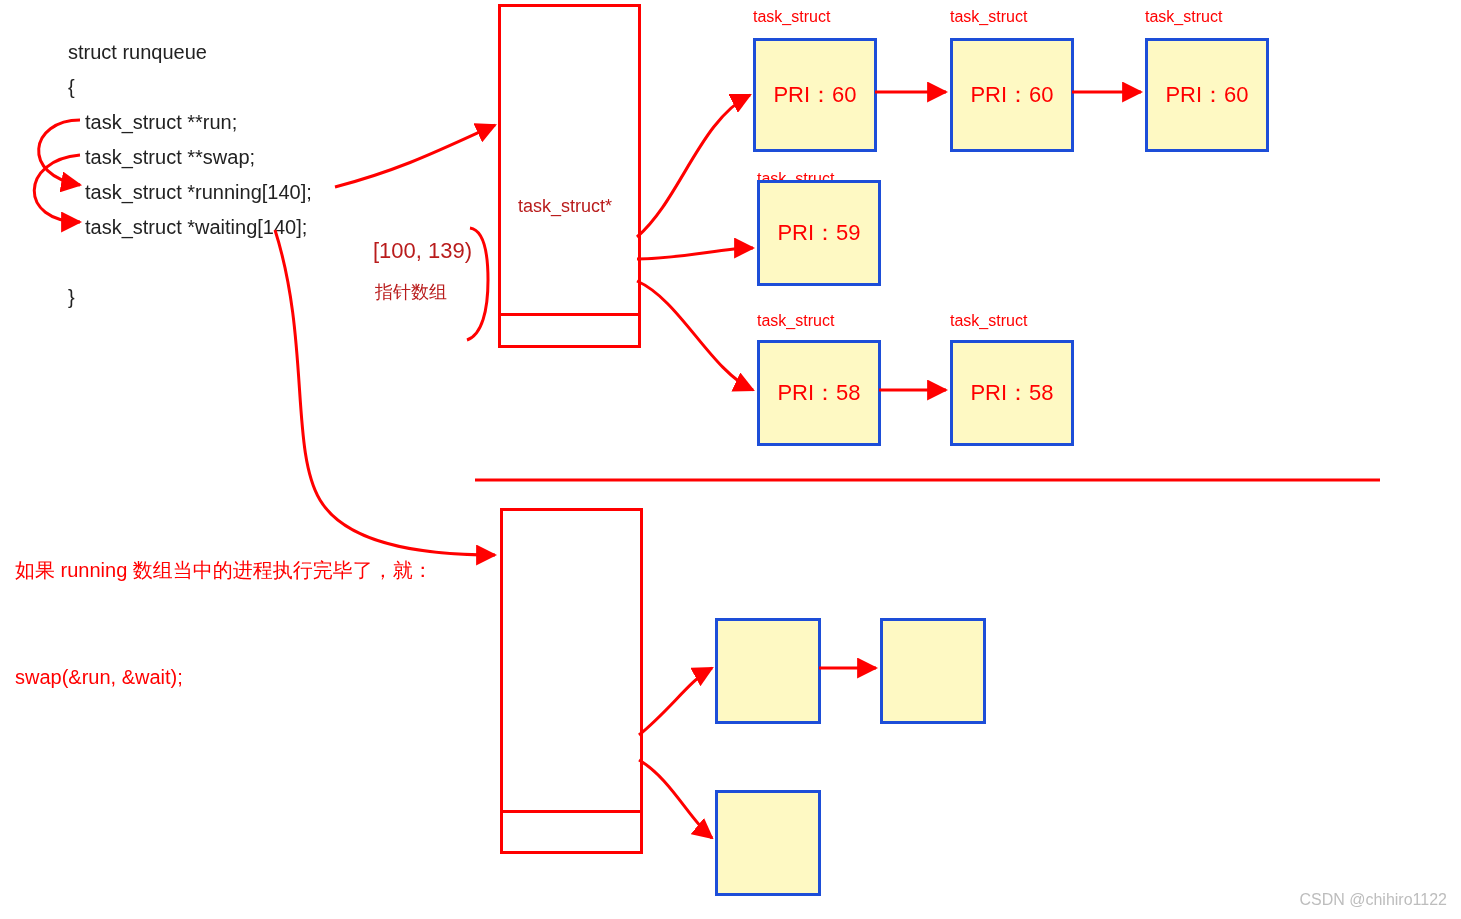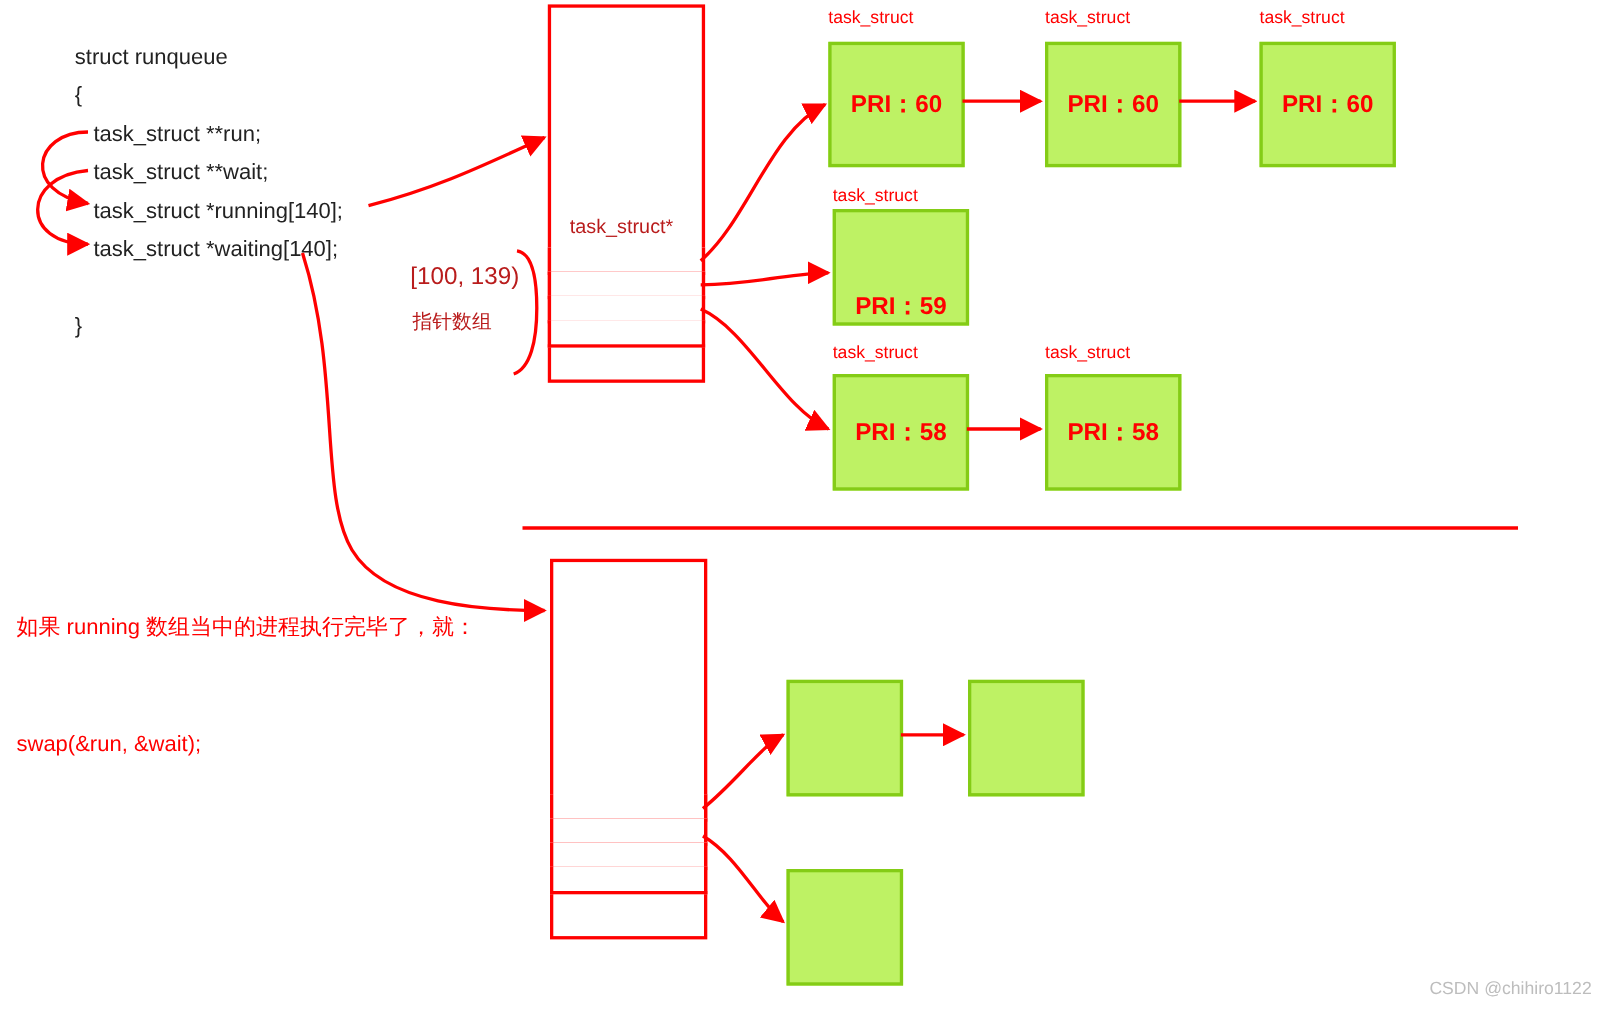--- a/index.html
+++ b/index.html
@@ -31,26 +31,25 @@
   .hand {
     color: #b91c1c;
     font-family: "Comic Sans MS", cursive, sans-serif;
     font-size: 22px;
   }
   .box {
     border: 3px solid #ff0000;
     background: #fff;
   }
   .node {
-    border: 3px solid #84cc16;
-    background: #bef264;
+    border: 3px solid #1d4ed8;
+    background: #fef9c3;
     display: flex;
     align-items: center;
     justify-content: center;
-    font-weight: bold;
   }
   .node-label {
     color: #ff0000;
     font-size: 16px;
     text-align: center;
   }
   .pri {
     color: #ff0000;
     font-size: 22px;
   }
@@ -68,21 +67,21 @@
     color: #bdbdbd;
     font-size: 16px;
   }
 </style>
 </head>
 <body>
 
 <div class="abs code" style="left:68px; top:35px;">struct runqueue</div>
 <div class="abs code" style="left:68px; top:70px;">{</div>
 <div class="abs code" style="left:85px; top:105px;">task_struct **run;</div>
-<div class="abs code" style="left:85px; top:140px;">task_struct **wait;</div>
+<div class="abs code" style="left:85px; top:140px;">task_struct **swap;</div>
 <div class="abs code" style="left:85px; top:175px;">task_struct *running[140];</div>
 <div class="abs code" style="left:85px; top:210px;">task_struct *waiting[140];</div>
 <div class="abs code" style="left:68px; top:280px;">}</div>
 
 <div class="abs box" style="left:498px; top:4px; width:137px; height:338px;"></div>
 <div class="abs red-small" style="left:518px; top:196px;">task_struct*</div>
 
 <div class="abs box" style="left:498px; top:225px; width:137px; height:22px; border-top:none;"></div>
 <div class="abs box" style="left:498px; top:247px; width:137px; height:22px; border-top:none;"></div>
 <div class="abs box" style="left:498px; top:269px; width:137px; height:22px; border-top:none;"></div>
@@ -100,21 +99,21 @@
 <div class="abs node" style="left:950px; top:38px; width:118px; height:108px;">
     <span class="pri">PRI：60</span>
   </div>
 
 <div class="abs node-label" style="left:1145px; top:8px;">task_struct</div>
 <div class="abs node" style="left:1145px; top:38px; width:118px; height:108px;">
     <span class="pri">PRI：60</span>
   </div>
 
 <div class="abs node-label" style="left:757px; top:170px;">task_struct</div>
-<div class="abs node" style="left:757px; top:190px; width:118px; height:100px;align-items:flex-end;">
+<div class="abs node" style="left:757px; top:180px; width:118px; height:100px;">
     <span class="pri">PRI：59</span>
   </div>
 
 <div class="abs node-label" style="left:757px; top:312px;">task_struct</div>
 <div class="abs node" style="left:757px; top:340px; width:118px; height:100px;">
     <span class="pri">PRI：58</span>
   </div>
 
 <div class="abs node-label" style="left:950px; top:312px;">task_struct</div>
 <div class="abs node" style="left:950px; top:340px; width:118px; height:100px;">

